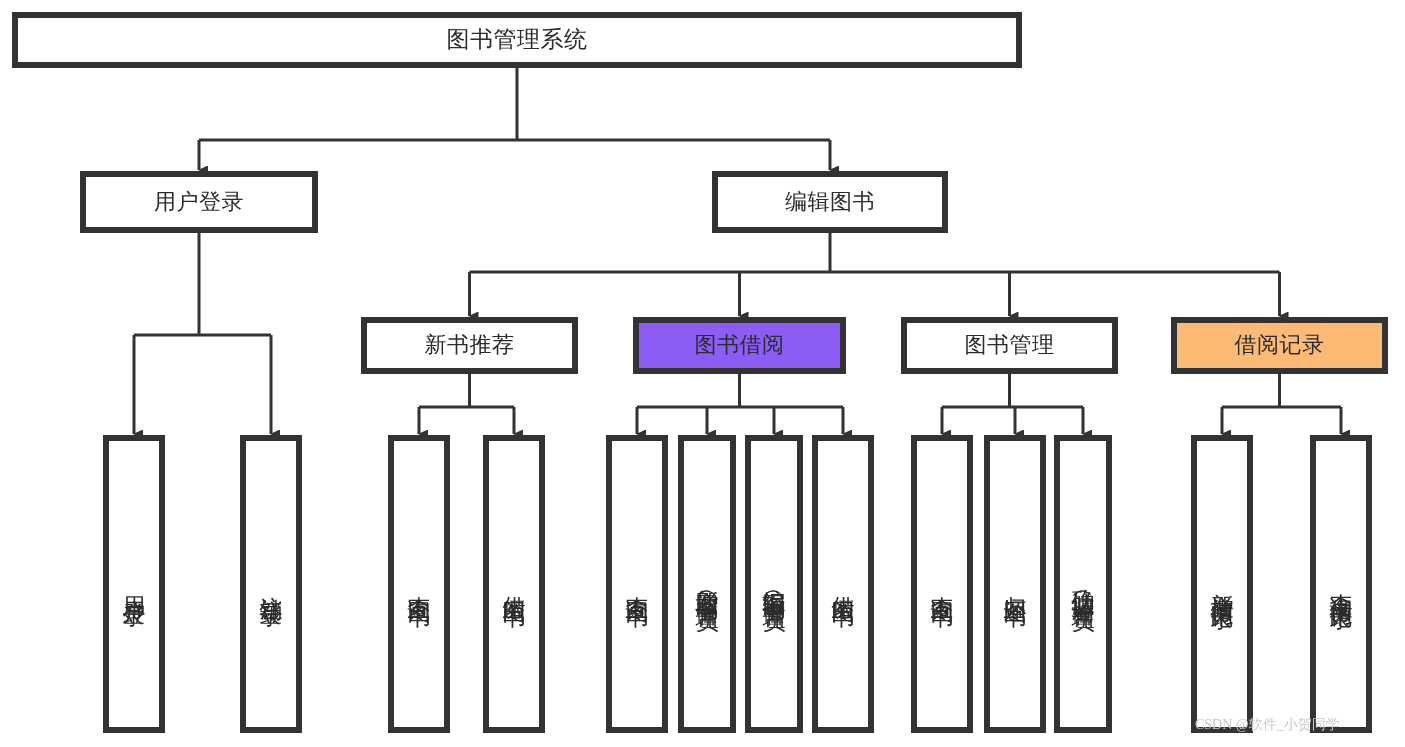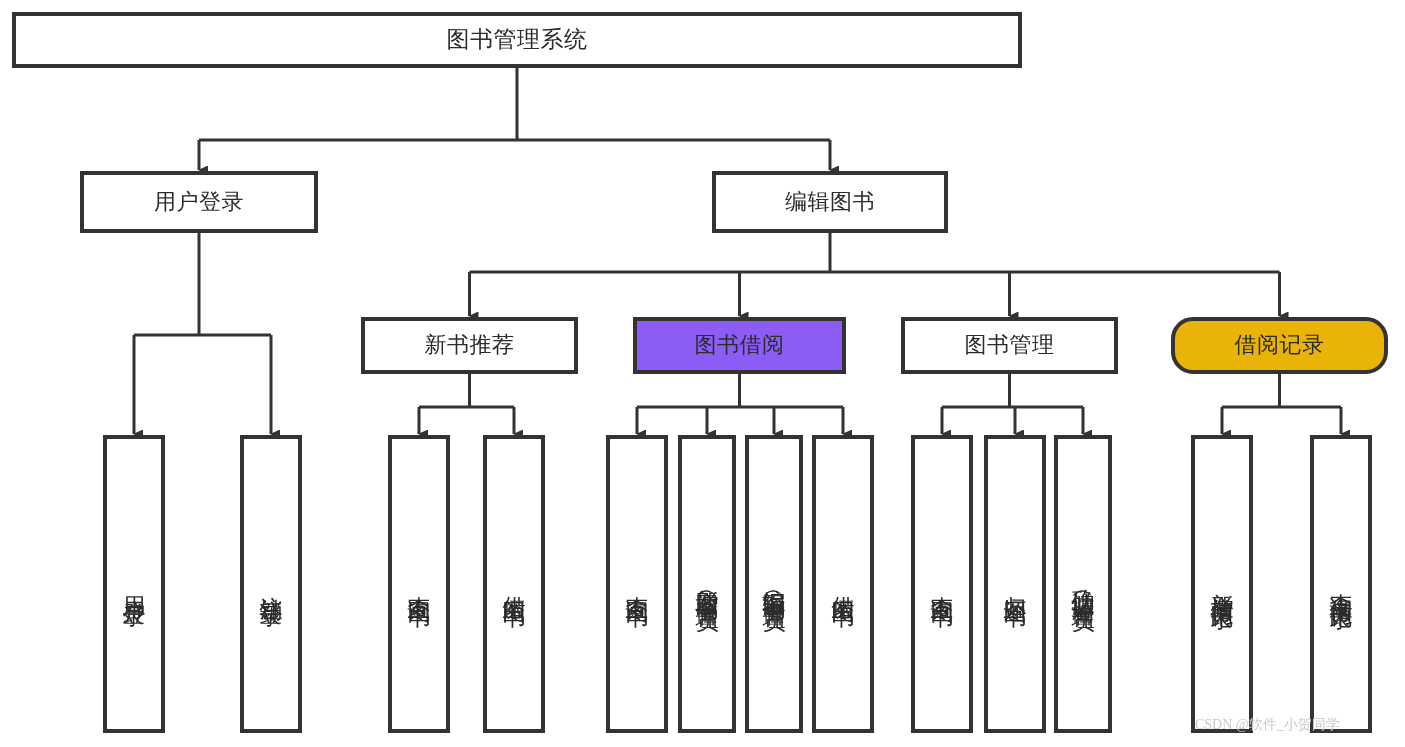--- a/index.html
+++ b/index.html
@@ -24,21 +24,21 @@
     left: 0;
     top: 0;
     width: 1405px;
     height: 747px;
     pointer-events: none;
   }
   .node {
     position: absolute;
     box-sizing: border-box;
     background: #ffffff;
-    border: 4px solid #0c4a6e;
+    border: 6px solid #0c4a6e;
     display: flex;
     align-items: center;
     justify-content: center;
     color: #2b2b2b;
   }
   .node-label {
     font-family: "Liberation Sans", "DejaVu Sans", sans-serif;
     line-height: 1.12;
     text-align: center;
     white-space: pre;
@@ -129,21 +129,21 @@
       </div>
       <div class="node horizontal" style="left: 361px; top: 317px; width: 217px; height: 57px; border-color: rgb(51, 51, 51); background: rgb(255, 255, 255);">
         <span class="node-label" style="color: rgb(43, 43, 43);">新书推荐</span>
       </div>
       <div class="node horizontal" style="left: 633px; top: 317px; width: 213px; height: 57px; border-color: rgb(51, 51, 51); background: #8b5cf6;">
         <span class="node-label" style="color: rgb(43, 43, 43);">图书借阅</span>
       </div>
       <div class="node horizontal" style="left: 901px; top: 317px; width: 217px; height: 57px; border-color: rgb(51, 51, 51); background: rgb(255, 255, 255);">
         <span class="node-label" style="color: rgb(43, 43, 43);">图书管理</span>
       </div>
-      <div class="node horizontal" style="left: 1171px; top: 317px; width: 217px; height: 57px; border-color: rgb(51, 51, 51); background: #eab308; border-radius: 22px;">
+      <div class="node horizontal" style="left: 1171px; top: 317px; width: 217px; height: 57px; border-color: rgb(51, 51, 51); background: #fdba74;">
         <span class="node-label" style="color: rgb(43, 43, 43);">借阅记录</span>
       </div>
       <div class="node vertical" style="left: 103px; top: 435px; width: 62px; height: 298px; border-color: rgb(51, 51, 51); background: rgb(255, 255, 255);">
         <span class="node-label" style="color: rgb(43, 43, 43);">用户登录</span>
       </div>
       <div class="node vertical" style="left: 240px; top: 435px; width: 62px; height: 298px; border-color: rgb(51, 51, 51); background: rgb(255, 255, 255);">
         <span class="node-label" style="color: rgb(43, 43, 43);">注销登录</span>
       </div>
       <div class="node vertical" style="left: 388px; top: 435px; width: 62px; height: 298px; border-color: rgb(51, 51, 51); background: rgb(255, 255, 255);">
         <span class="node-label" style="color: rgb(43, 43, 43);">查询图书</span>

